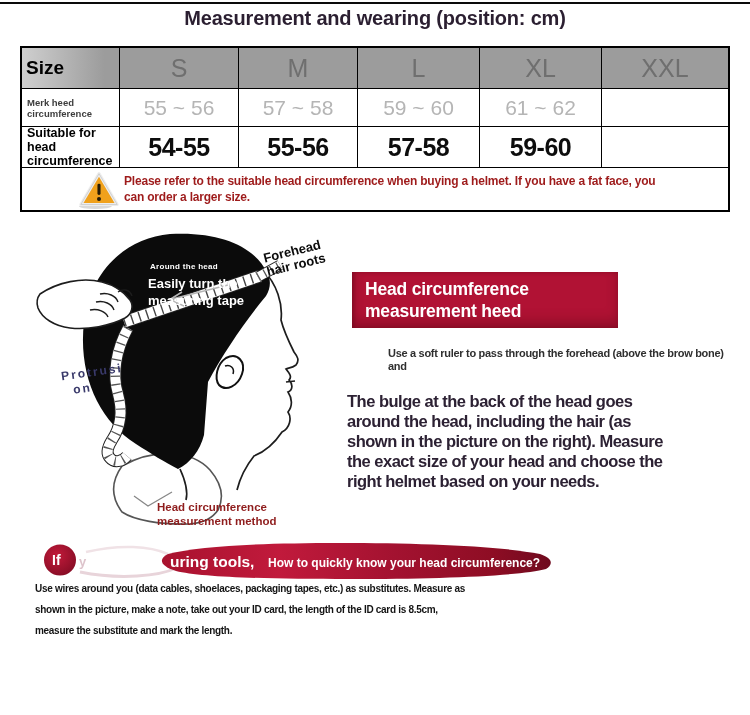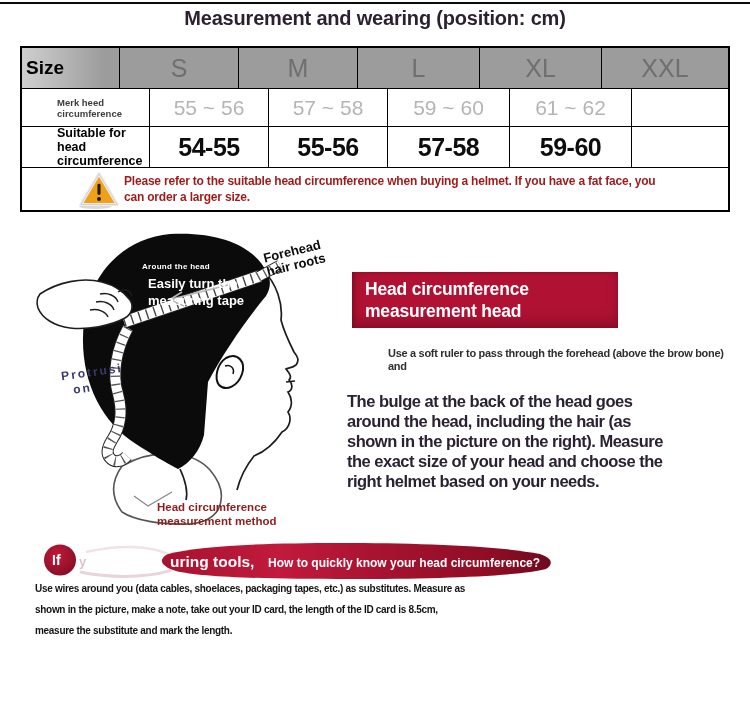--- a/index.html
+++ b/index.html
@@ -8,21 +8,21 @@
           font-family:Liberation Sans, sans-serif;color:#111;}
   .abs{position:absolute;}
 
   .topline{top:2px;left:0;width:750px;height:2px;background:#0a0a0a;}
   .page-title{top:7px;left:0;width:750px;text-align:center;font-size:20px;font-weight:bold;
               color:#2b1f31;letter-spacing:-0.2px;}
 
   
   .size-table{left:20px;top:46px;width:710px;border:2px solid #000;box-sizing:border-box;}
   .tr{display:flex;box-sizing:border-box;}
-  .tr + .tr{border-top:1.5px solid #000;padding-left:30px;}
+  .tr + .tr{border-top:1.5px solid #000;}
   .td{box-sizing:border-box;display:flex;align-items:center;justify-content:center;
       border-left:1.5px solid #000;overflow:hidden;}
   .td:first-child{border-left:none;}
   .c0{width:97px;flex:none;}
   .c1,.c2{width:119px;flex:none;}
   .c3,.c4{width:122px;flex:none;}
   .c5{flex:1;}
   .thead{height:40px;background:#9c9c9c;}
   .thead .c0{background:linear-gradient(90deg,#cfcfcf,#9c9c9c 85%);justify-content:flex-start;
              padding-left:4px;font-size:19px;font-weight:bold;color:#000;}
@@ -37,21 +37,21 @@
   .suit-val{font-size:25px;font-weight:bold;color:#0d0d0d;letter-spacing:-0.5px;}
   .r-notice{height:43px;position:relative;display:block;}
   .notice-icon{position:absolute;left:55px;top:2px;}
   .notice-text{position:absolute;left:102px;top:5px;font-size:12px;font-weight:bold;
                color:#9e1b1b;line-height:16px;letter-spacing:-0.2px;white-space:nowrap;}
 
   
   .illus{left:30px;top:222px;width:315px;height:312px;}
   .illus svg{position:absolute;left:0;top:0;}
   .lbl{position:absolute;white-space:nowrap;}
-  .lbl-around{left:112px;top:40px;font-size:8px;font-weight:bold;color:#fff;letter-spacing:0.3px;}
+  .lbl-around{left:120px;top:40px;font-size:8px;font-weight:bold;color:#fff;letter-spacing:0.3px;}
   .lbl-easily{left:118px;top:53px;font-size:13px;font-weight:bold;color:#fff;line-height:17px;}
   .lbl-forehead{left:232px;top:30px;font-size:13px;font-weight:bold;color:#0c0c0c;line-height:14px;
                 transform:rotate(-14deg);transform-origin:left top;}
   .lbl-protrusion{left:32px;top:143px;font-size:12px;font-weight:bold;color:#3a3a6b;
                   letter-spacing:2px;line-height:15px;transform:rotate(-8deg);}
   .lbl-protrusion .l2{margin-left:10px;}
   .lbl-method{left:127px;top:279px;font-size:11.5px;font-weight:bold;color:#8f1d1d;line-height:13.5px;}
 
   
   .tips-box{left:352px;top:272px;width:266px;height:56px;background:#b11234;
@@ -179,21 +179,21 @@
       <div class="l2">on</div>
     </div>
     <div class="lbl lbl-method">
       <div>Head circumference</div>
       <div>measurement method</div>
     </div>
   </div>
 
   <div class="abs tips-box">
     <div>Head circumference</div>
-    <div>measurement head</div>
+    <div>measurement heed</div>
   </div>
   <div class="abs ruler-note">
     <div>Use a soft ruler to pass through the forehead (above the brow bone)</div>
     <div>and</div>
   </div>
   <div class="abs tips-body">
     <div>The bulge at the back of the head goes</div>
     <div>around the head, including the hair (as</div>
     <div>shown in the picture on the right). Measure</div>
     <div>the exact size of your head and choose the</div>

